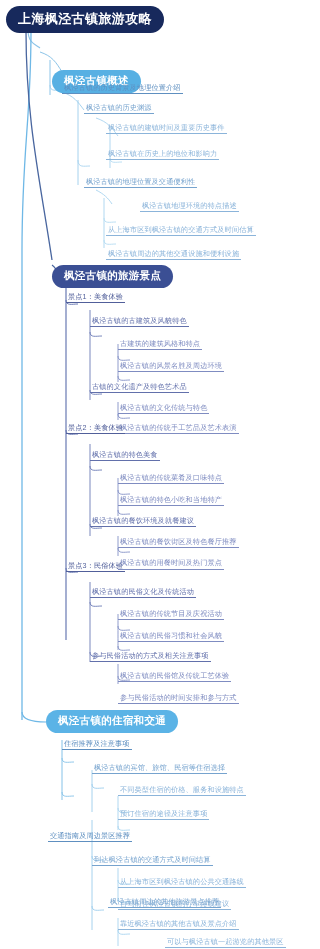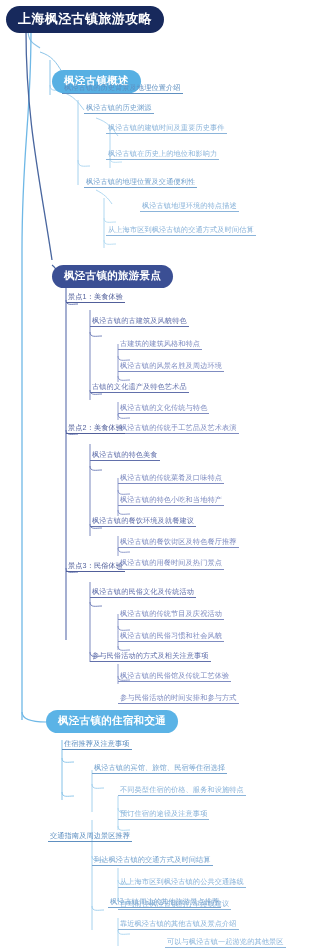--- a/index.html
+++ b/index.html
@@ -146,20 +146,21 @@
   <div class="node node-root" style="left:6px; top:6px;">上海枫泾古镇旅游攻略</div>
 
   <div class="node node-main tone-light" style="left:52px; top:57px;margin-top:13px;">枫泾古镇概述</div>
   <div class="node node-text tint-sky-a" style="left:62px; top:84px;">枫泾古镇的历史背景及地理位置介绍</div>
   <div class="node node-text tint-sky-b" style="left:84px; top:104px;">枫泾古镇的历史渊源</div>
   <div class="node node-text tint-sky-c" style="left:106px; top:124px;">枫泾古镇的建镇时间及重要历史事件</div>
   <div class="node node-text tint-sky-c" style="left:106px; top:150px;">枫泾古镇在历史上的地位和影响力</div>
   <div class="node node-text tint-sky-b" style="left:84px; top:178px;">枫泾古镇的地理位置及交通便利性</div>
   <div class="node node-text tint-sky-c" style="left:116px; top:202px;margin-left:24px;">枫泾古镇地理环境的特点描述</div>
   <div class="node node-text tint-sky-c" style="left:106px; top:226px;">从上海市区到枫泾古镇的交通方式及时间估算</div>
+  <div class="node node-text tint-sky-c" style="left:106px; top:250px;">枫泾古镇周边的其他交通设施和便利设施</div>
 
   <div class="node node-main tone-dark" style="left:52px; top:265px;">枫泾古镇的旅游景点</div>
 
   <div class="node node-text tint-ind-a" style="left:66px; top:293px;">景点1：美食体验</div>
   <div class="node node-text tint-ind-b" style="left:90px; top:317px;">枫泾古镇的古建筑及风貌特色</div>
   <div class="node node-text tint-ind-c" style="left:118px; top:340px;">古建筑的建筑风格和特点</div>
   <div class="node node-text tint-ind-c" style="left:118px; top:362px;">枫泾古镇的风景名胜及周边环境</div>
   <div class="node node-text tint-ind-b" style="left:90px; top:383px;">古镇的文化遗产及特色艺术品</div>
   <div class="node node-text tint-ind-c" style="left:118px; top:404px;">枫泾古镇的文化传统与特色</div>
   <div class="node node-text tint-ind-c" style="left:118px; top:424px;">枫泾古镇的传统手工艺品及艺术表演</div>

